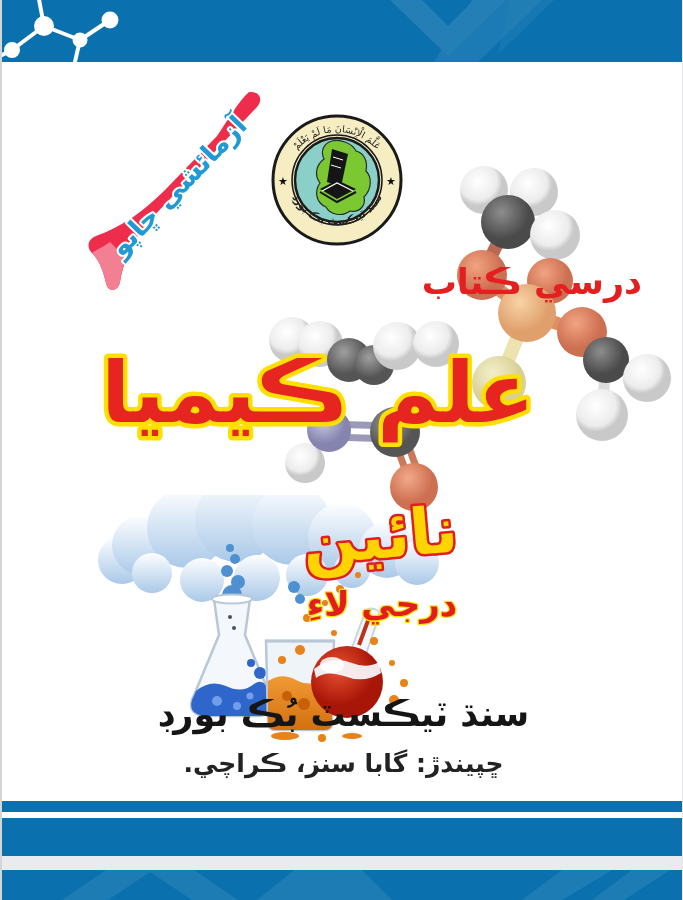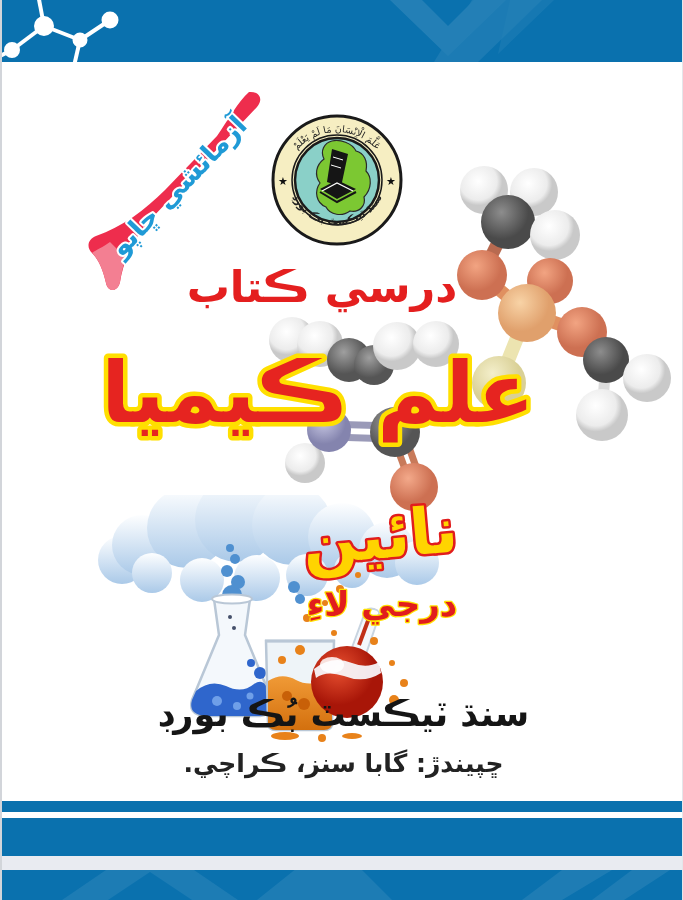--- a/index.html
+++ b/index.html
@@ -12,22 +12,22 @@
   }
   .abs{position:absolute;}
   
   .band-top{left:0;top:0;width:683px;height:62px;background:#0a71ae;}
   .bar1{left:0;top:801px;width:683px;height:11px;background:#0a71ae;}
   .bar2{left:0;top:818px;width:683px;height:38px;background:#0a71ae;}
   .bar-gap{left:0;top:856px;width:683px;height:14px;background:#e9ebf1;}
   .bar3{left:0;top:870px;width:683px;height:30px;background:#0a71ae;}
   
   .series-label{
-    left:0;top:262px;width:640px;text-align:center;
-    font-size:43px;font-weight:bold;color:#e41f1f;direction:rtl;
+    left:0;top:262px;width:640px;
+    font-size:35px;font-weight:bold;color:#e41f1f;direction:rtl;
   }
   .board-name{
     left:0;top:694px;width:683px;text-align:center;
     font-size:35px;font-weight:bold;color:#151515;direction:rtl;
   }
   .publisher-line{
     left:0;top:749px;width:683px;text-align:center;
     font-size:25px;font-weight:bold;color:#222222;direction:rtl;
   }
   svg{display:block;}

